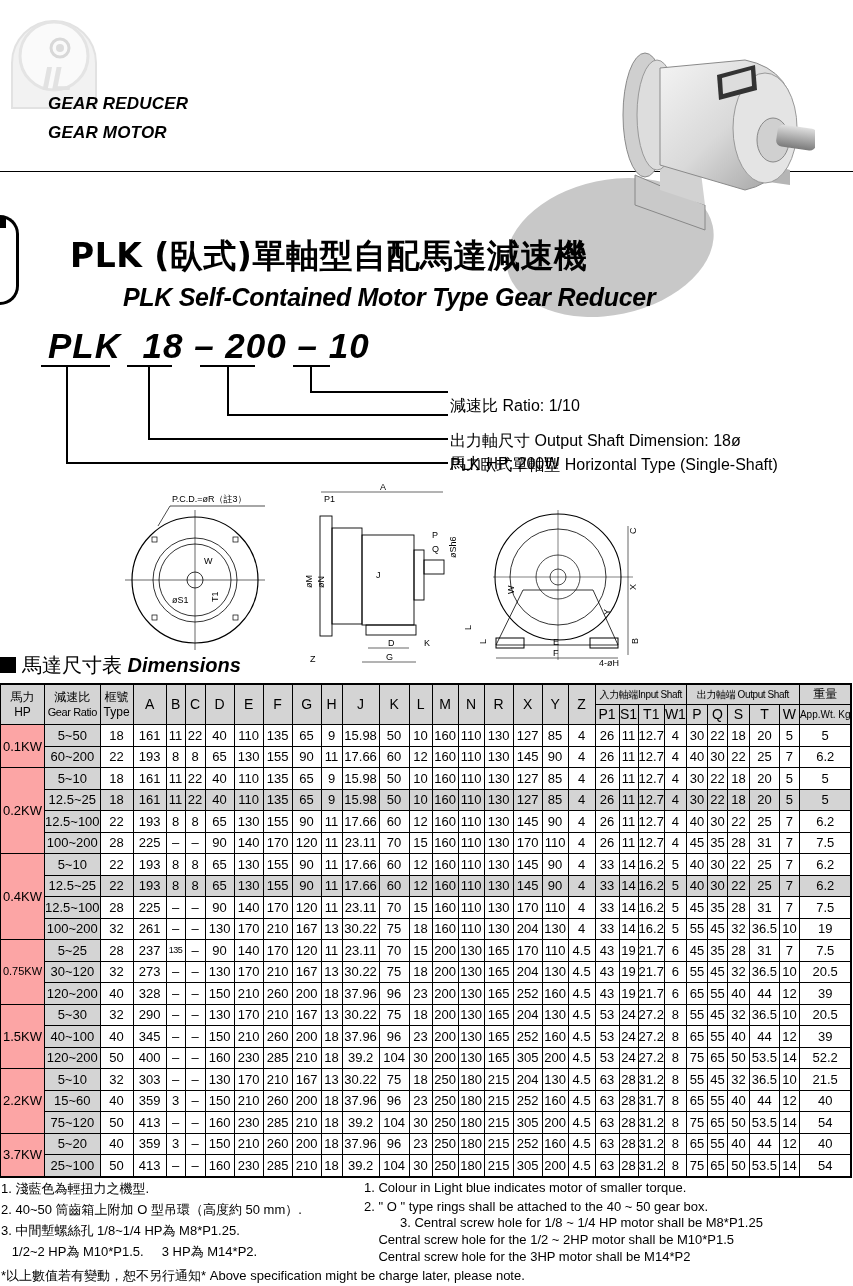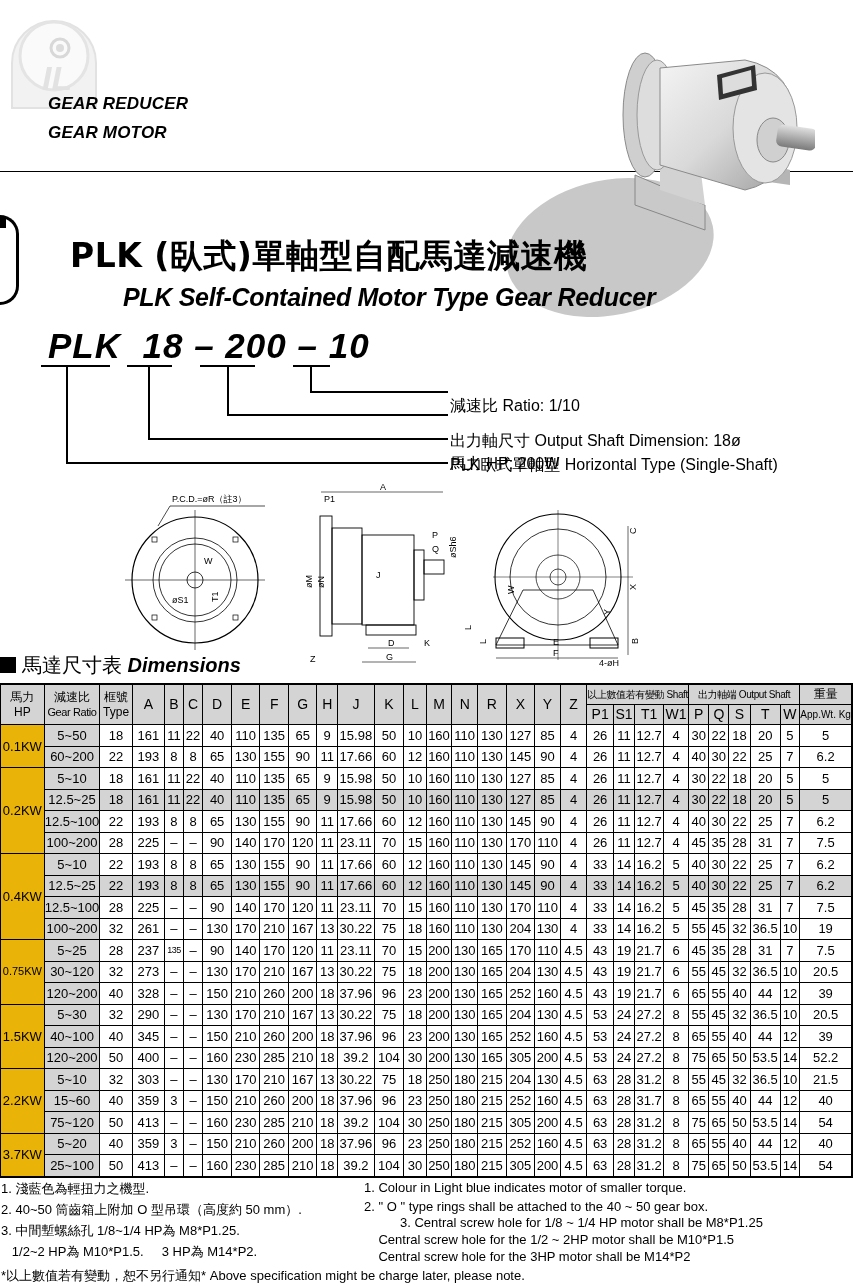--- a/index.html
+++ b/index.html
@@ -22,21 +22,21 @@
   .sec-title{left:0;top:652px;font-size:20px;white-space:nowrap;}
   .sec-title .sq{display:inline-block;width:16px;height:16px;background:#000;margin-right:6px;vertical-align:-1px;}
   .sec-title .en{font-weight:bold;font-style:italic;}
   
   table.dim{position:absolute;left:0;top:683px;border-collapse:collapse;border-top:2px solid #000;border-bottom:2px solid #000;border-right:2px solid #000;font-size:13px;table-layout:fixed;}
   table.dim td,table.dim th{border:1px solid #000;padding:0;text-align:center;height:20.5px;line-height:19px;font-weight:normal;white-space:nowrap;overflow:hidden;}
   table.dim thead th{background:#d4d4d4;font-size:12px;line-height:15px;}
   table.dim thead th.big{font-size:14px;}
   table.dim thead tr.h1 th{height:19px;}
   table.dim thead tr.h2 th{height:19px;}
-  td.hp{background:#eab308;font-size:13px;}
+  td.hp{background:#fca5a5;font-size:13px;}
   td.ratio{background:#d4d4d4;}
   tr.hl td{background:#d4d4d4;}
   table.dim td.sm{font-size:9px;letter-spacing:-0.5px;}
   th.wt{font-size:10px !important;line-height:10px !important;}
   
   .note{font-size:13px;white-space:nowrap;}
 </style>
 </head>
 <body>
 
@@ -246,21 +246,21 @@
       <th rowspan="2" class="big">H</th>
       <th rowspan="2" class="big">J</th>
       <th rowspan="2" class="big">K</th>
       <th rowspan="2" class="big">L</th>
       <th rowspan="2" class="big">M</th>
       <th rowspan="2" class="big">N</th>
       <th rowspan="2" class="big">R</th>
       <th rowspan="2" class="big">X</th>
       <th rowspan="2" class="big">Y</th>
       <th rowspan="2" class="big">Z</th>
-      <th colspan="4" style="font-size:10px;letter-spacing:-0.4px">以上數值若有變動  Shaft</th>
+      <th colspan="4" style="font-size:10px;letter-spacing:-0.4px">入力軸端Input  Shaft</th>
       <th colspan="5" style="font-size:10px;letter-spacing:-0.4px">出力軸端 Output Shaft</th>
       <th>重量</th>
     </tr>
     <tr class="h2">
       <th class="big">P1</th>
       <th class="big">S1</th>
       <th class="big">T1</th>
       <th class="big">W1</th>
       <th class="big">P</th>
       <th class="big">Q</th>

